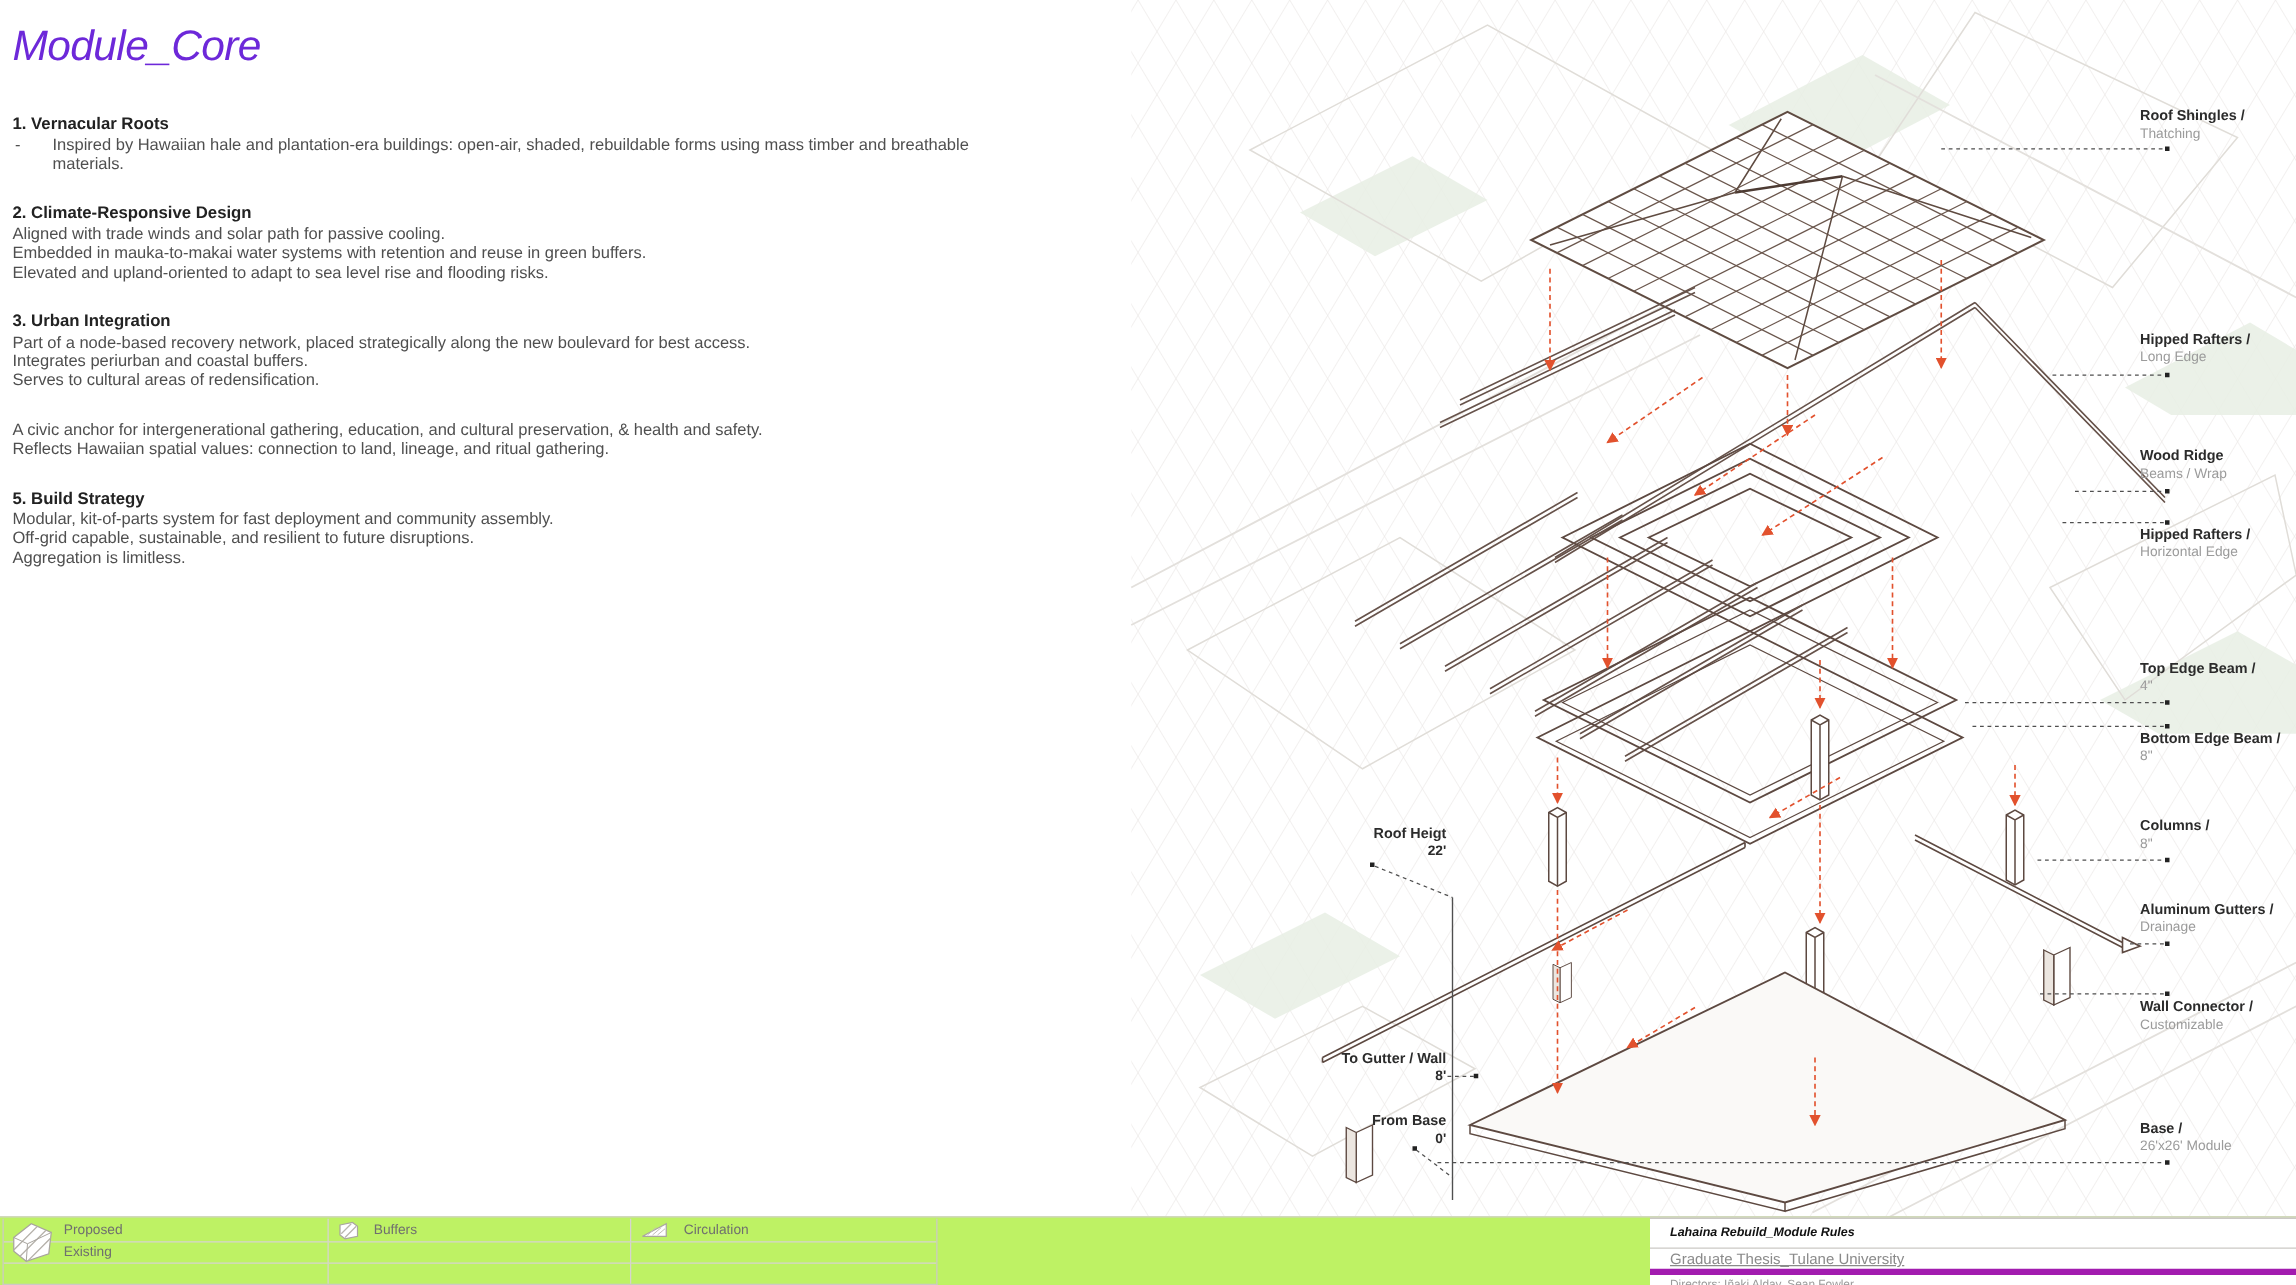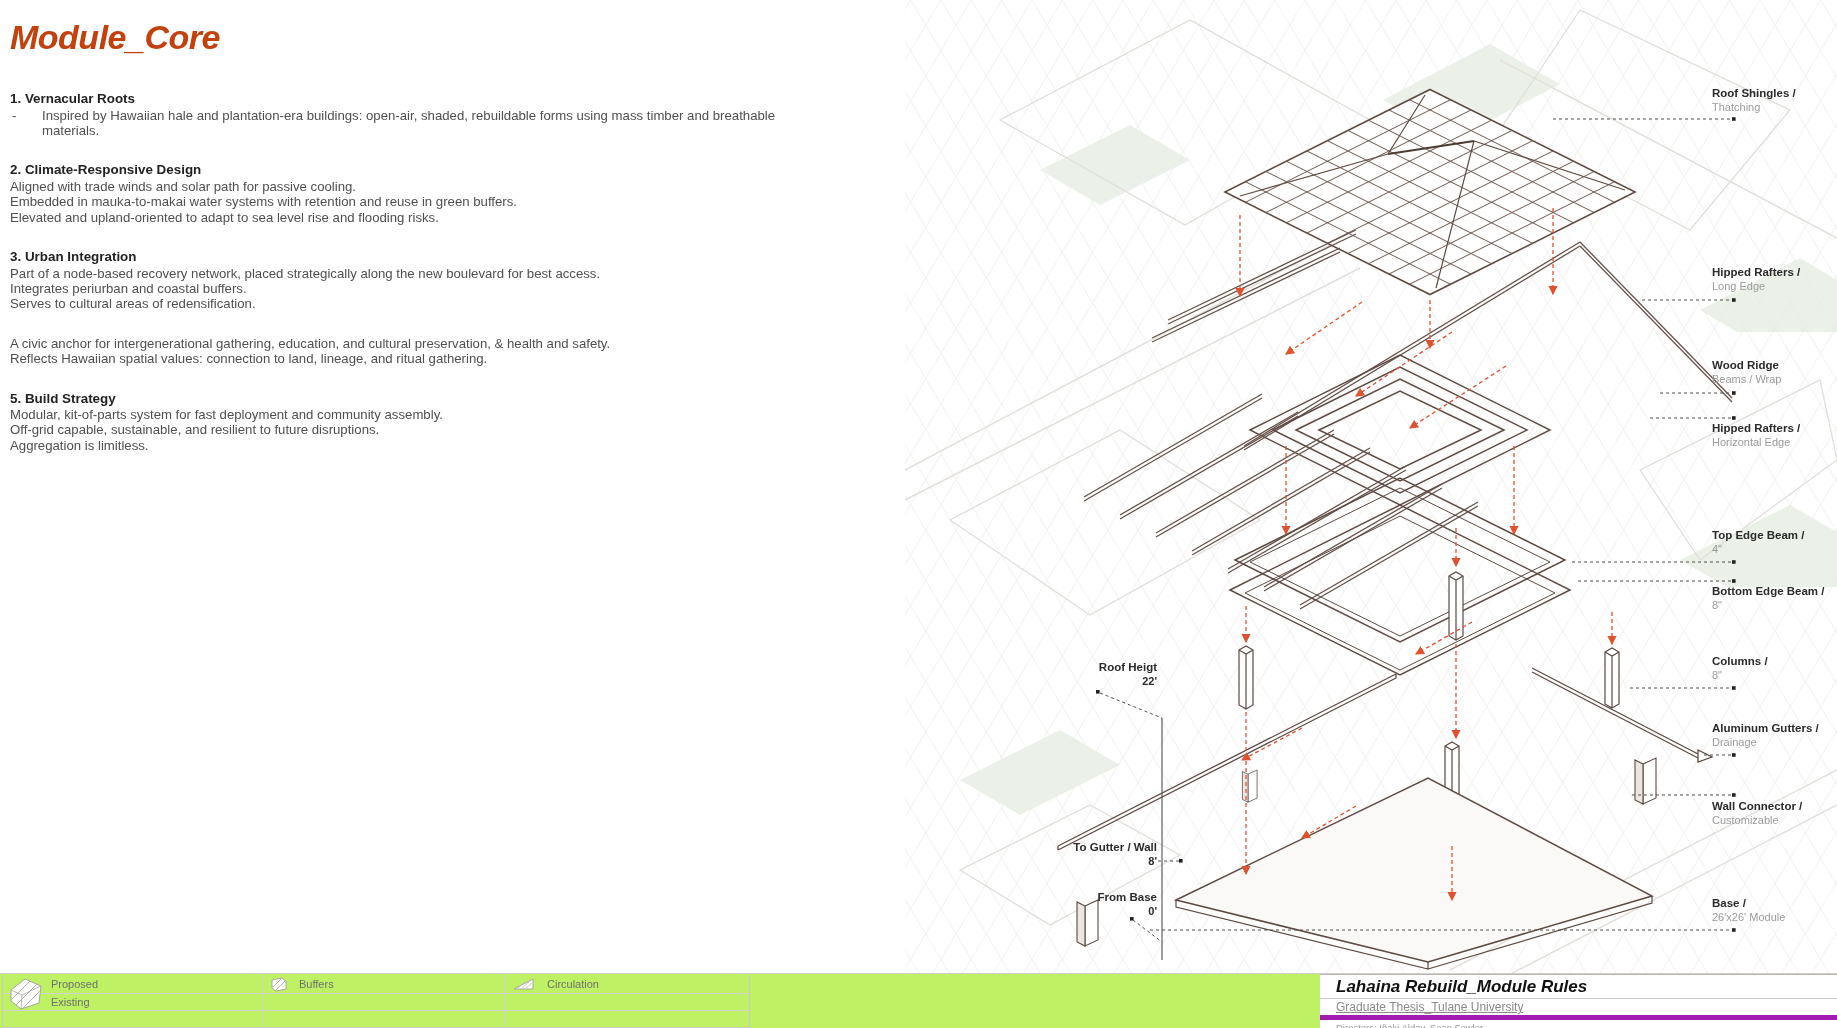--- a/index.html
+++ b/index.html
@@ -3,21 +3,21 @@
 <meta charset="utf-8">
 <style>
   html,body{margin:0;padding:0;}
   body{
     position:relative;width:1837px;height:1028px;overflow:hidden;
     background:#ffffff;font-family:"Liberation Sans",sans-serif;
   }
   
   .text-col{position:absolute;left:10px;top:14px;width:834px;}
   .page-title{
-    font-size:34px;font-weight:bold;font-style:italic;color:#c2410c;
+    font-size:34px;font-weight:normal;font-style:italic;color:#6d28d9;
     letter-spacing:-0.5px;margin:4px 0 0 0;
   }
   .sections{margin-top:34px;}
   .section{margin-bottom:24px;}
   .section h2{
     font-size:13.4px;font-weight:bold;color:#222;margin:0 0 1px 0;line-height:15.5px;
   }
   .section .line{
     font-size:13.2px;color:#4f4f4f;line-height:15.4px;
   }
@@ -48,21 +48,21 @@
   .legend .cell.col1{padding-left:48px;}
   .legend .cell.last-col{border-right:none;}
   .legend .cell.last-row{border-bottom:none;}
   .legend .swatch{margin:0 12px 0 8px;flex:0 0 auto;}
   .big-swatch{position:absolute;left:5px;top:2px;}
   .titleblock{
     position:absolute;left:1320px;top:0px;width:517px;height:55px;
     border-top:1px solid #b9b6b2;background:#fff;
   }
   .tb-row1{height:23px;border-bottom:1px solid #ccc9c5;display:flex;align-items:center;
-    font-size:17px;font-weight:bold;font-style:italic;color:#111;padding-left:16px;}
+    font-size:10px;font-weight:bold;font-style:italic;color:#111;padding-left:16px;}
   .tb-row2{height:16px;border-bottom:5px solid #a21caf;display:flex;align-items:center;
     font-size:12px;color:#8a8a8a;padding-left:16px;text-decoration:underline;}
   .tb-row3{height:14px;display:flex;align-items:center;
     font-size:9.5px;color:#9a9a9a;padding-left:16px;}
 </style>
 </head>
 <body>
 
 <svg class="diagram-svg" width="1837" height="1028" viewBox="0 0 1837 1028">
   <defs>

